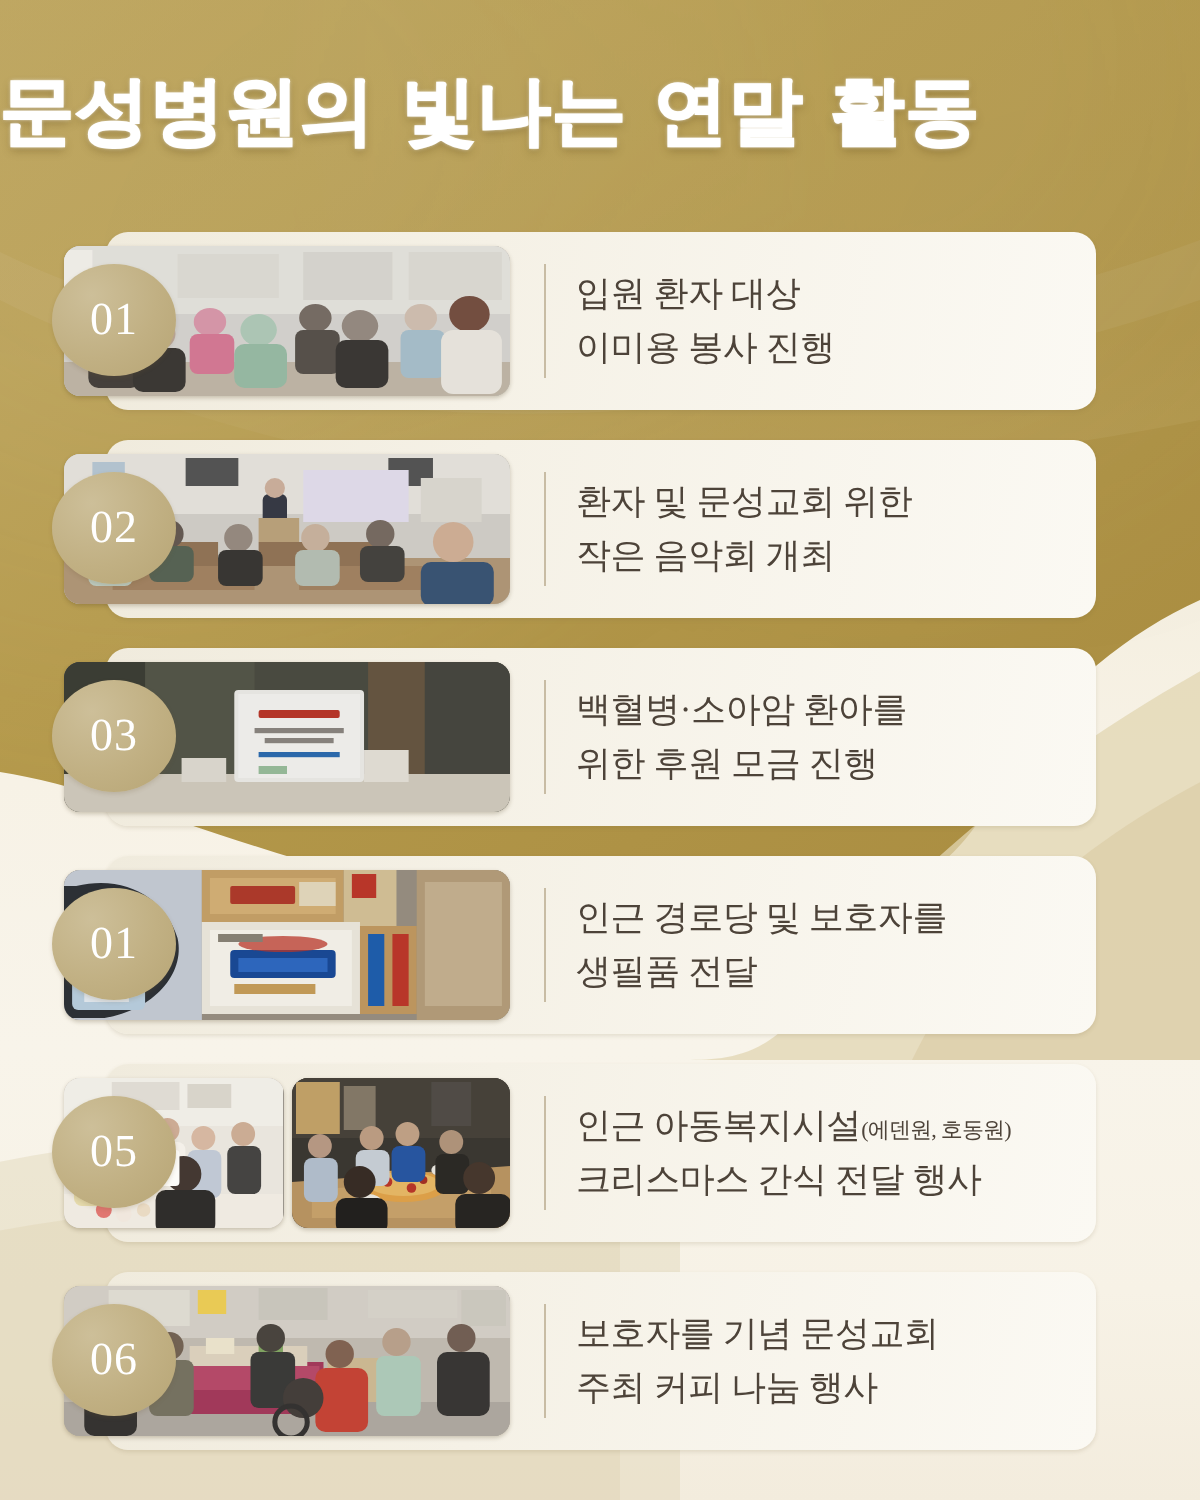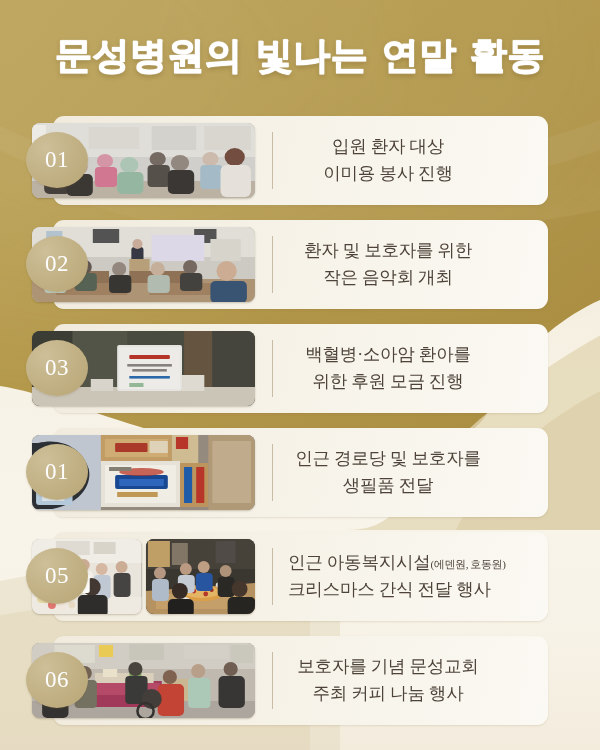--- a/index.html
+++ b/index.html
@@ -73,21 +73,20 @@
 
   
   .title-wrap {
     position: absolute;
     top: 0;
     left: 0;
     width: 600px;
     height: 112px;
     display: flex;
     align-items: center;
-    justify-content: center;
   }
   .title {
     font-family: "DejaVu Sans", "Liberation Sans", sans-serif;
     font-weight: 700;
     font-size: 37px;
     letter-spacing: 0.5px;
     color: #ffffff;
     white-space: nowrap;
     text-shadow:
       0 0 1px #fff,
@@ -100,21 +99,20 @@
   .rows {
     position: absolute;
     top: 116px;
     left: 0;
     width: 600px;
   }
   .row {
     position: relative;
     height: 88px;
     margin-bottom: 16px;
-    text-align: center;
   }
   .card {
     position: absolute;
     left: 53px;
     top: 0;
     width: 495px;
     height: 89px;
     background: linear-gradient(100deg, #f0ebdd 0%, #f5f1e6 38%, #fbf9f3 100%);
     border-radius: 11px;
     box-shadow: 0 1px 2px rgba(120,100,60,.16);
@@ -313,21 +311,21 @@
               <rect x="146" y="46" width="22" height="18" rx="4" fill="#3a3834"></rect>
               <circle cx="192" cy="44" r="10" fill="#caa88e"></circle>
               <rect x="176" y="54" width="36" height="22" rx="5" fill="#2f4a6b"></rect>
             </g>
             <rect width="220" height="75" fill="#ffffff" opacity="0.05"></rect>
           </svg>
         </div>
       </div>
       <div class="divider"></div>
       <div class="caption">
-        <span class="ln">환자 및 보호자를 위한</span>
+        <span class="ln">환자 및 문성교회 위한</span>
         <span class="ln">작은 음악회 개최</span>
       </div>
       <div class="badge">02</div>
     </div>
 
     <div class="row">
       <div class="card"></div>
       <div class="photos">
         <div class="photo">
           <svg viewBox="0 0 220 75" preserveAspectRatio="none">

